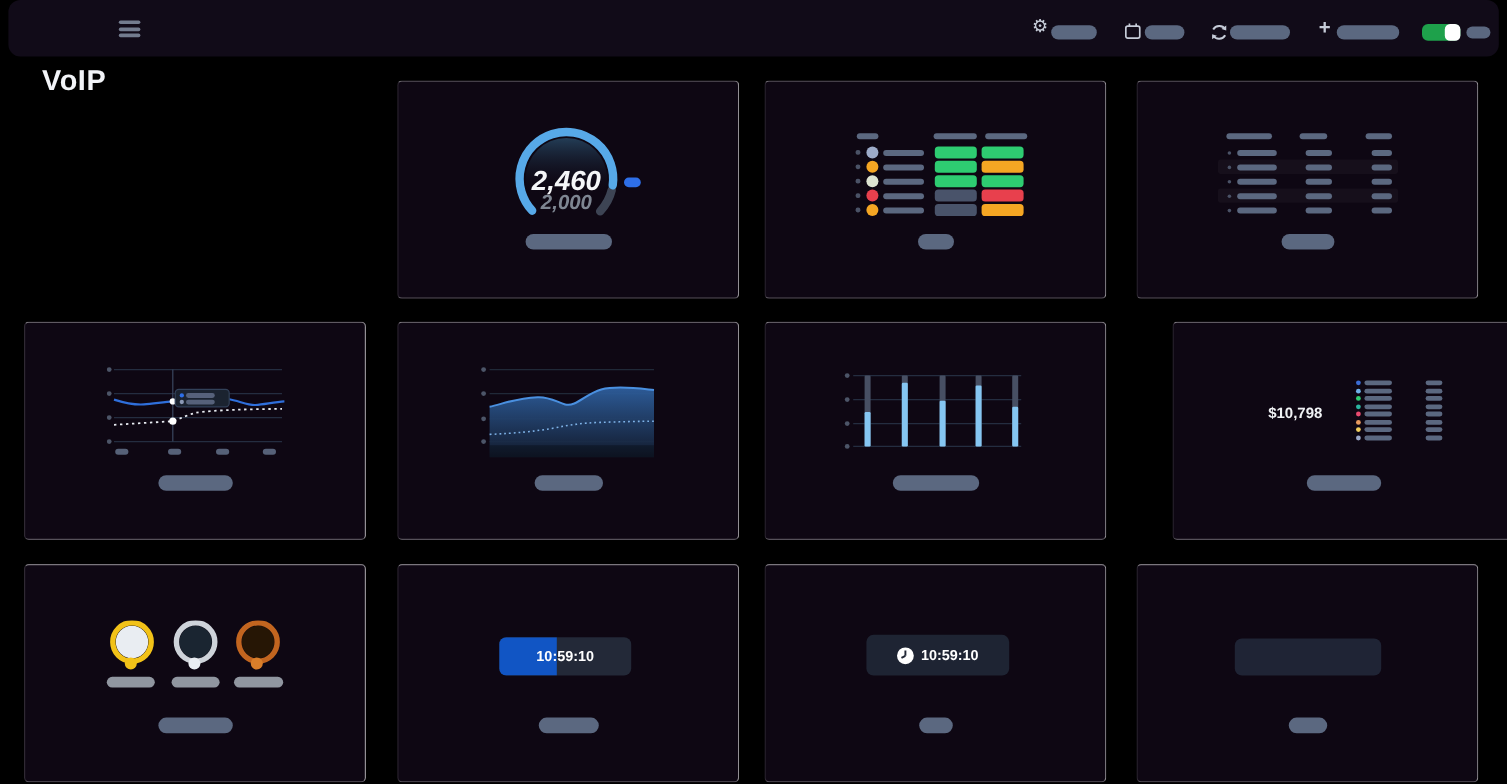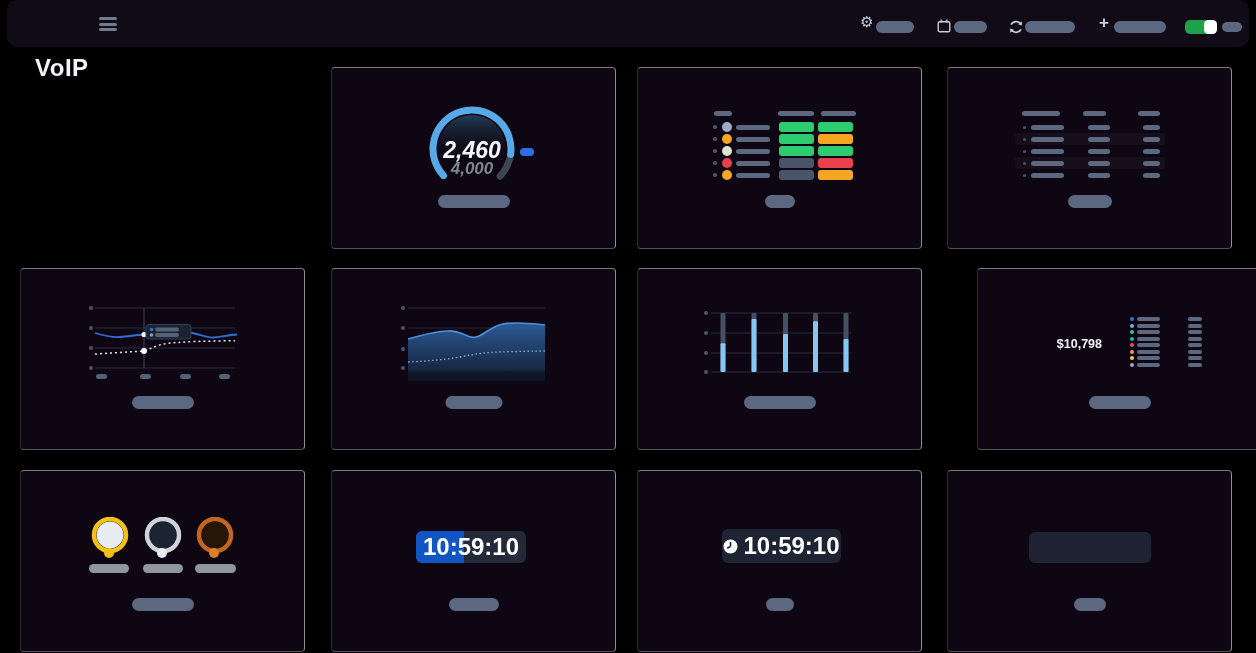--- a/index.html
+++ b/index.html
@@ -77,21 +77,21 @@
   .lg8 .p2 { width:14px; height:4px; border-radius:2px; background:#5b6880; margin-left:28px; }
 
   
   .bulb { position:absolute; top:46px; width:44px; height:46px; }
   .bulb-pill { position:absolute; top:93px; height:9px; border-radius:4.5px; background:#9096a0; }
 
   
   .tblock { position:absolute; border-radius:6px; overflow:hidden; }
   .tfill { position:absolute; left:0; top:0; height:100%; background:#1155c4; }
   .ttext { position:absolute; width:100%; height:100%; display:flex; align-items:center;
-           justify-content:center; color:#fff; font-size:24px; font-weight:bold; gap:5px;border-radius:14px; }
+           justify-content:center; color:#fff; font-size:12px; font-weight:bold; gap:5px;border-radius:14px; }
   .panel12 { position:absolute; left:81px; top:61px; width:122px; height:31px;
              border-radius:6px; background:#1f2435; }
 </style>
 </head>
 <body>
 
 <div class="page">
 
   <header class="hdr">
     <div class="brand">VoIP</div>
@@ -136,21 +136,21 @@
           <stop offset="0" stop-color="#24405a" stop-opacity=".95"></stop>
           <stop offset="0.7" stop-color="#0e0713" stop-opacity="0"></stop>
         </linearGradient>
       </defs>
       <circle cx="48" cy="48" r="34" fill="url(#gg)"></circle>
       <path d="M85.8 57.4 A39 39 0 0 1 76.1 75.1" fill="none" stroke="#3d4454" stroke-width="7" stroke-linecap="round"></path>
       <path d="M19.5 74.6 A39 39 0 1 1 86.6 53.4" fill="none" stroke="#57a9e8" stroke-width="7" stroke-linecap="round"></path>
     </svg>
     <div class="gauge-txt">
       <div class="g-val">2,460</div>
-      <div class="g-max">4,000</div>
+      <div class="g-max">2,000</div>
     </div>
     <div class="g-dash" style="background: rgb(46, 111, 232);"></div>
     <div class="skp" style="width:72px;"></div>
   </section>
 
   <section class="card" style="left:637px; top:67px;">
     <div class="t3">
       <div class="t3h">
         <div style="width:18px; margin-left:1px;"></div>
         <div style="width:36px; margin-left:46px;"></div>

